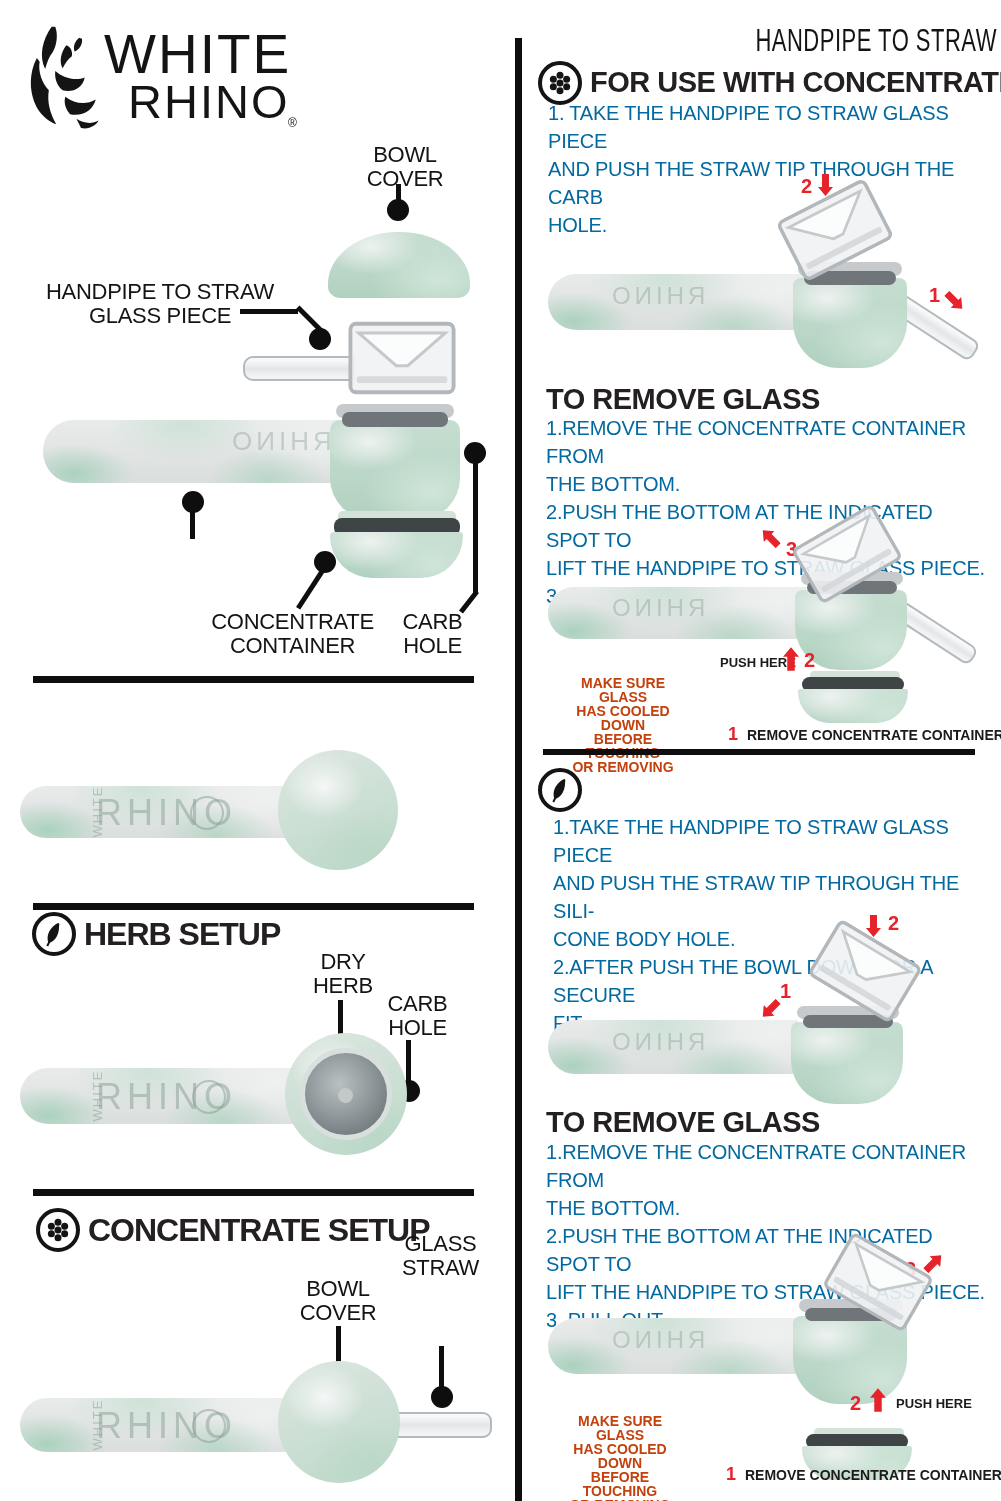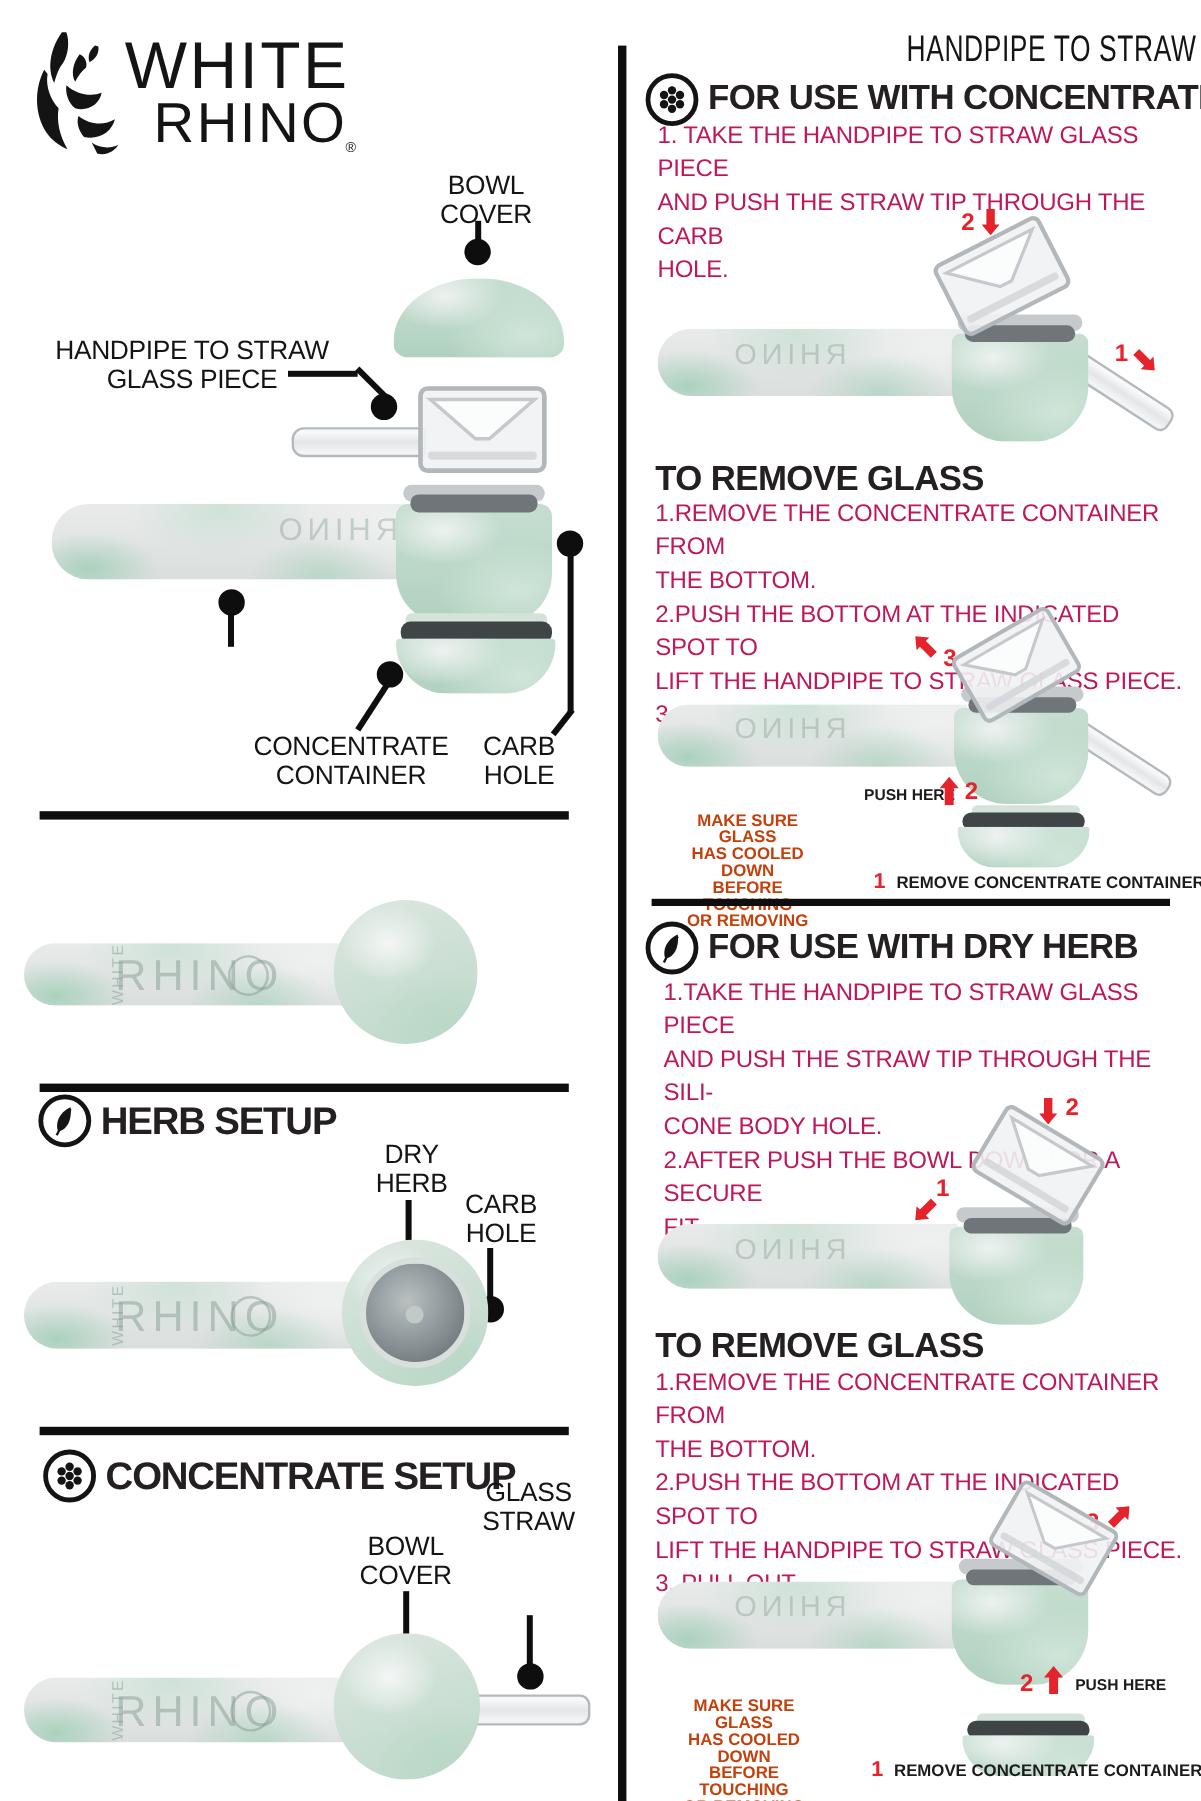--- a/index.html
+++ b/index.html
@@ -2,21 +2,21 @@
 <html><head>
 <meta charset="utf-8">
 <style>
   html,body{margin:0;padding:0;background:#ffffff;}
   #page{position:relative;width:1001px;height:1501px;background:#fff;overflow:hidden;
         font-family:"Liberation Sans",sans-serif;color:#1d1a1b;}
   .a{position:absolute;}
   
   .h1{font-size:32px;font-weight:700;letter-spacing:-1px;color:#242021;white-space:nowrap;}
   .h2{font-size:29px;font-weight:700;letter-spacing:-0.5px;color:#242021;white-space:nowrap;}
-  .body{font-size:20px;line-height:1.4;letter-spacing:-0.2px;color:#be185d;white-space:pre-line;}
+  .body{font-size:20px;line-height:1.4;letter-spacing:-0.2px;color:#0369a1;white-space:pre-line;}
   .lbl{font-size:22px;line-height:1.1;letter-spacing:-0.3px;color:#161314;text-align:center;white-space:pre-line;}
   .warn{font-size:14px;line-height:1.0;font-weight:700;color:#c2410c;text-align:center;white-space:pre-line;}
   .rednum{font-size:20px;font-weight:700;color:#e6232b;}
   .push{font-size:13px;font-weight:700;color:#1d1a1b;white-space:nowrap;}
   .step{font-size:14px;font-weight:700;color:#1d1a1b;white-space:nowrap;}
   .ptitle{font-size:22px;font-weight:400;letter-spacing:0.5px;color:#141414;white-space:nowrap;
           transform:scaleY(1.4);transform-origin:top right;}
   
   .hr{background:#0e0e0e;height:7px;}
   .vr{background:#0e0e0e;}
@@ -286,21 +286,20 @@
   <div class="a step" style="left:747px;top:727px;">REMOVE CONCENTRATE CONTAINER</div>
 
   <div class="a hr" style="left:543px;top:749px;width:432px;height:6px;"></div>
 
   <div class="a circle-icon" style="left:538px;top:768px;width:44px;height:44px;">
     <svg viewBox="0 0 40 40" width="30" height="30">
       <path fill="#141414" d="M26 5 C14 11 9 22 12.5 32 C22.5 30 28 19 26.5 6 Z"></path>
       <path d="M11 36 C16 26 21 16 26.5 7" stroke="#141414" stroke-width="2.6" fill="none"></path>
     </svg>
   </div>
-  <div class="a h2" style="left:590px;top:773px;">FOR USE WITH DRY HERB</div>
   <div class="a body" style="left:553px;top:813px;width:445px;">1.TAKE THE HANDPIPE TO STRAW GLASS PIECE
 AND PUSH THE STRAW TIP THROUGH THE SILI-
 CONE BODY HOLE.
 2.AFTER PUSH THE BOWL DOWN FOR A SECURE
 FIT.</div>
 
   <div class="a" style="left:866px;top:915px;transform:rotate(180deg);">
     <svg width="15" height="22" viewBox="0 0 15 22">
         <path d="M7.5 0 L15 9 H11 V22 H4 V9 H0 Z" fill="#e6232b"></path>
       </svg>

